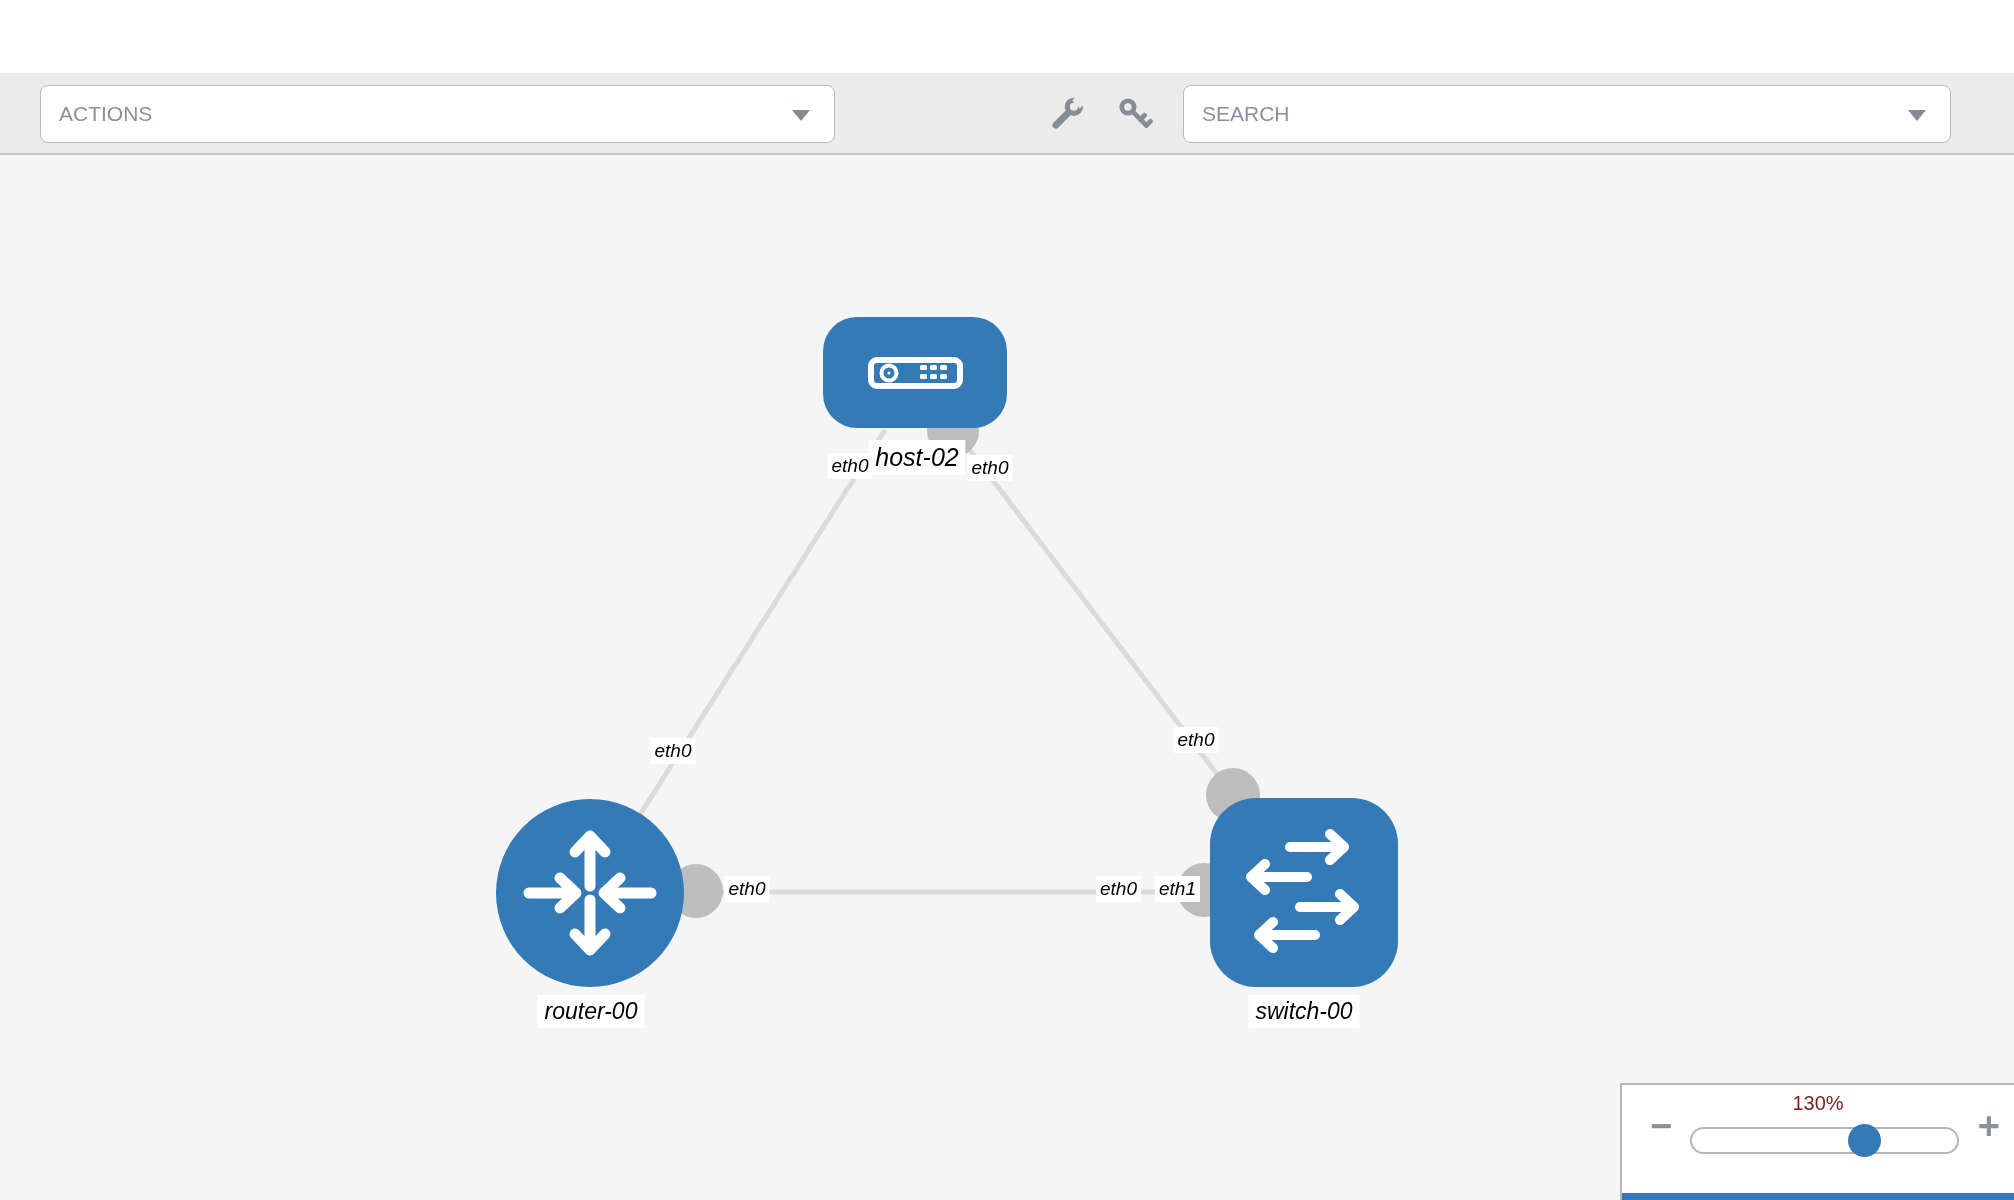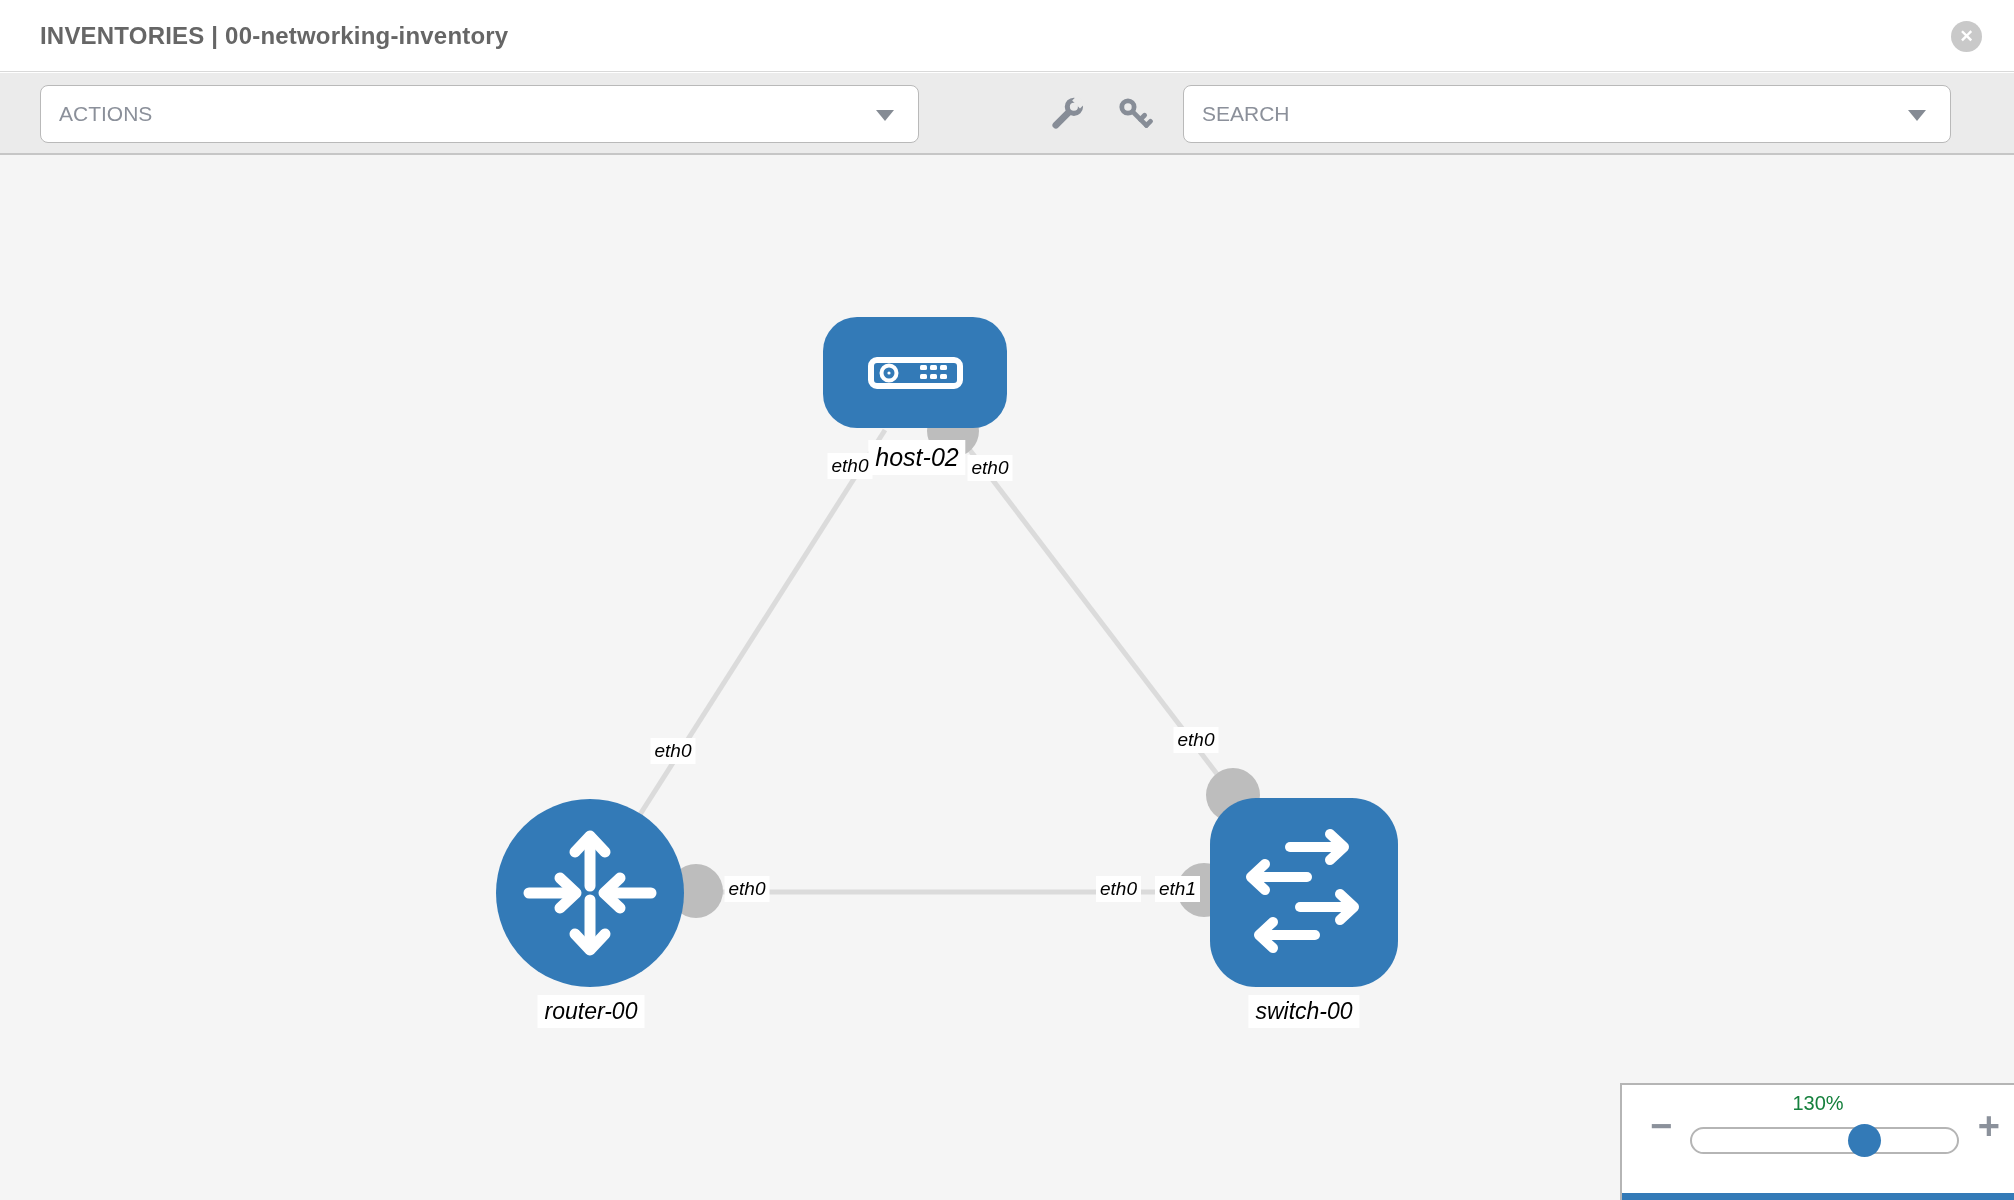--- a/index.html
+++ b/index.html
@@ -8,57 +8,51 @@
 
   
   .header { position:absolute; left:0; top:0; width:2014px; height:72px; background:#fff; border-bottom:1px solid #d9d9d9; }
   .title { position:absolute; left:40px; top:0; line-height:72px; font-size:24px; font-weight:700; color:#666; letter-spacing:.2px; }
   .close-btn { position:absolute; right:32px; top:21px; width:31px; height:31px; border-radius:50%; background:#c9c9c9; color:#fff; text-align:center; line-height:31px; font-size:17px; font-weight:700; cursor:pointer; }
 
   
   .toolbar { position:absolute; left:0; top:73px; width:2014px; height:82px; background:#ebebeb; border-bottom:2px solid #c6c6c6; }
   .combo { position:absolute; top:12px; height:58px; background:#fff; border:1px solid #b9b9b9; border-radius:8px; font-size:21px; color:#8b909a; line-height:56px; padding-left:18px; cursor:pointer; }
   .combo .caret { position:absolute; right:24px; top:24px; width:0; height:0; border-left:9px solid transparent; border-right:9px solid transparent; border-top:11px solid #858b94; }
-  .combo-actions { left:40px; width:879px; }
+  .combo-actions { left:40px; width:795px; }
   .combo-search { left:1183px; width:768px; }
   .tool-icon { position:absolute; top:23px; width:36px; height:36px; cursor:pointer; }
   .tool-icon svg { width:36px; height:36px; }
 
   
   .canvas { position:absolute; left:0; top:155px; width:2014px; height:1045px; background:#f5f5f5; }
   .topo-svg { position:absolute; left:0; top:0; }
 
   
   .chip { position:absolute; background:#fff; color:#000000; white-space:nowrap;font-style:italic; }
   .node-label { font-size:23px; padding:3px 7px; transform:translateX(-50%); }
   .host-label { font-size:25px; }
   .eth-label { font-size:19px; padding:2px 4px; transform:translateX(-50%); }
   .eth-label-abs { font-size:19px; padding:2px 4px; }
 
   
   .zoom-panel { position:absolute; left:1620px; top:1083px; width:394px; height:117px; background:#fff; border-left:2px solid #b5b5b5; border-top:2px solid #b5b5b5; }
-  .zoom-level { position:absolute; top:7px; left:0; width:100%; text-align:center; font-size:20px; color:#15803d; }
+  .zoom-level { position:absolute; top:7px; left:0; width:100%; text-align:center; font-size:20px; color:#7f1d1d; }
   .zoom-minus, .zoom-plus { position:absolute; top:22px; font-size:38px; font-weight:700; color:#8b919b; cursor:pointer; line-height:38px; }
   .zoom-minus { left:28px; }
   .zoom-plus { right:14px; }
   .zoom-track { position:absolute; left:68px; top:42px; width:269px; height:27px; background:#fff; border:2px solid #b5b5b5; border-radius:14px; cursor:pointer; }
   .zoom-handle { position:absolute; left:226px; top:39px; width:33px; height:33px; border-radius:50%; background:#337ab7; cursor:pointer; }
   .zoom-accent { position:absolute; left:0; bottom:0; width:100%; height:7px; background:#337ab7; }
 </style>
 </head>
 <body>
 
 <div class="app">
 
-  <div class="header">
-    <div class="title">INVENTORIES | 00-networking-inventory</div>
-    <div class="close-btn">
-      <span>✕</span>
-    </div>
-  </div>
 
   <div class="toolbar">
     <div class="combo combo-actions">
       <span>ACTIONS</span>
       <span class="caret"></span>
     </div>
 
     <div class="tool-icon" style="left:1049px;">
       <svg viewBox="0 0 24 24">
         <circle cx="16.6" cy="7.2" r="4.4" fill="none" stroke="#878d97" stroke-width="3.4"></circle>

